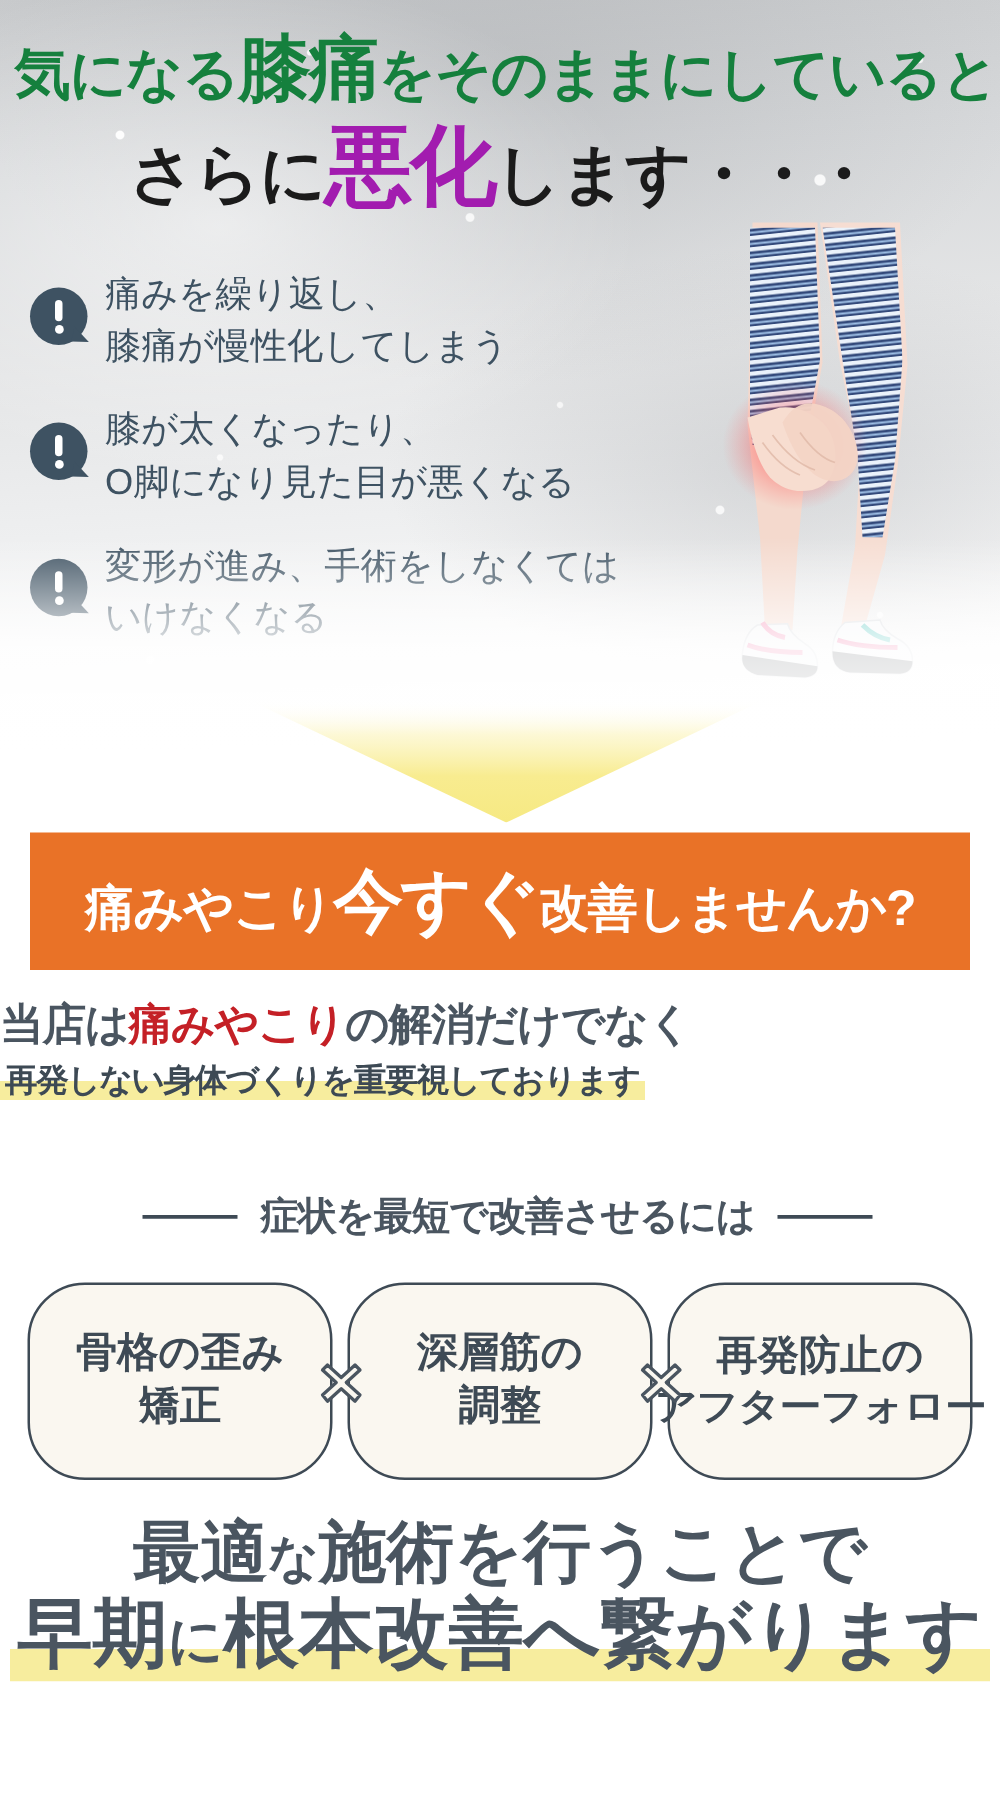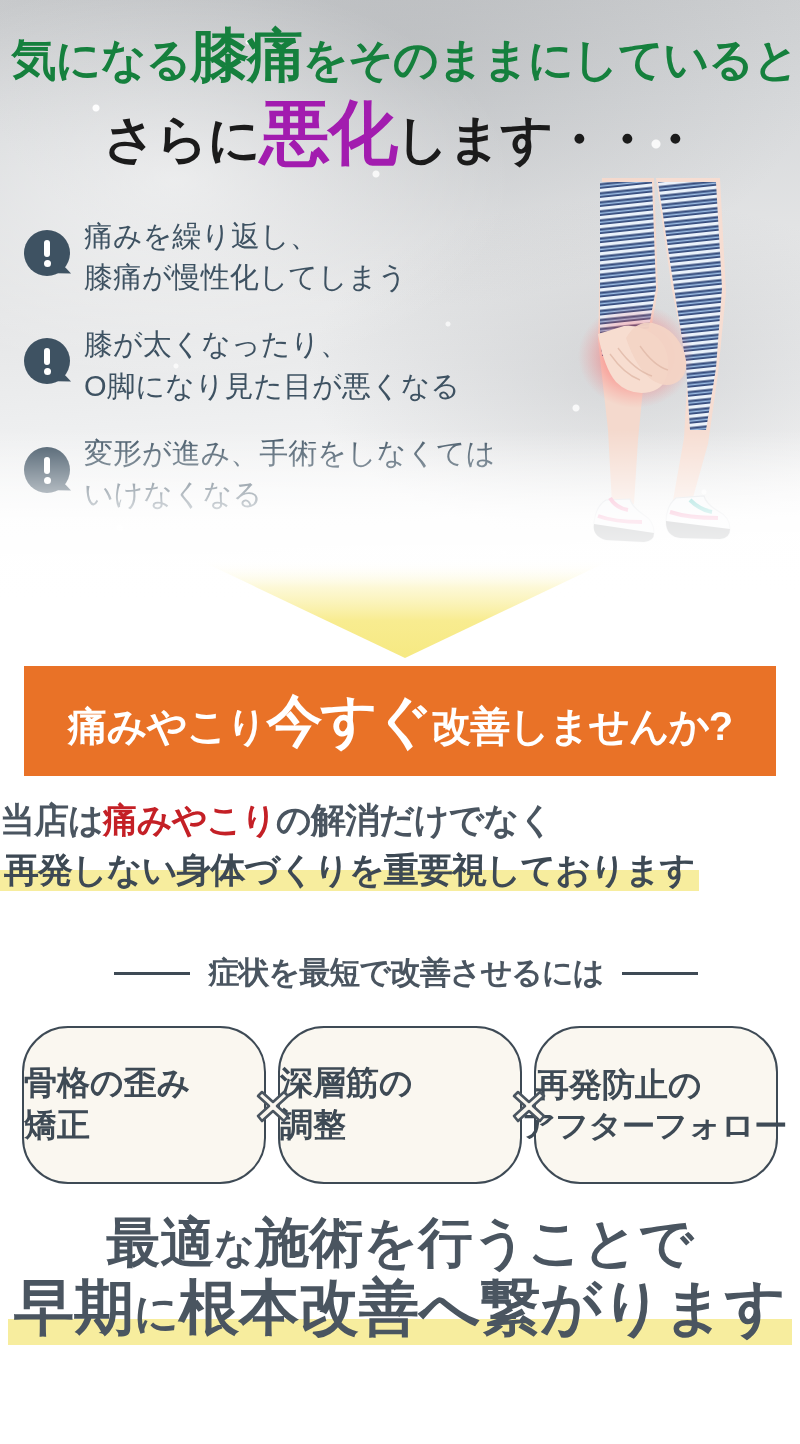--- a/index.html
+++ b/index.html
@@ -210,21 +210,21 @@
     font-weight: 700;
     letter-spacing: -1px;
     line-height: 1.15;
     white-space: nowrap;
   }
   .sub-line1 .accent { color: #c42026; }
   .sub-line2 {
     display: inline-block;
     margin-top: 10px;
     color: #3d4954;
-    font-size: 35px;
+    font-size: 26px;
     font-weight: 700;
     letter-spacing: -1px;
     line-height: 1.15;
     white-space: nowrap;
     background: linear-gradient(to top, #f7ed9e 0%, #f7ed9e 52%, rgba(247,237,158,0) 52%);
     padding: 0 4px;
   }
 
   
   .rule-head {
@@ -257,21 +257,21 @@
   }
   .pillar {
     position: absolute;
     top: 0;
     width: 244px; height: 158px;
     background: #faf7f0;
     border: 2px solid #3e4a55;
     border-radius: 46px;
     display: flex;
     flex-direction: column;
-    align-items: flex-start;
+    align-items: center;
     justify-content: center;
   }
   .pillar:nth-of-type(1) { left: 0px; }
   .pillar:nth-of-type(2) { left: 256px; }
   .pillar:nth-of-type(3) { left: 512px; }
 
   .pillar-line {
     font-family: "Liberation Serif", "DejaVu Serif", serif;
     color: #3e4a55;
     font-size: 33px;

